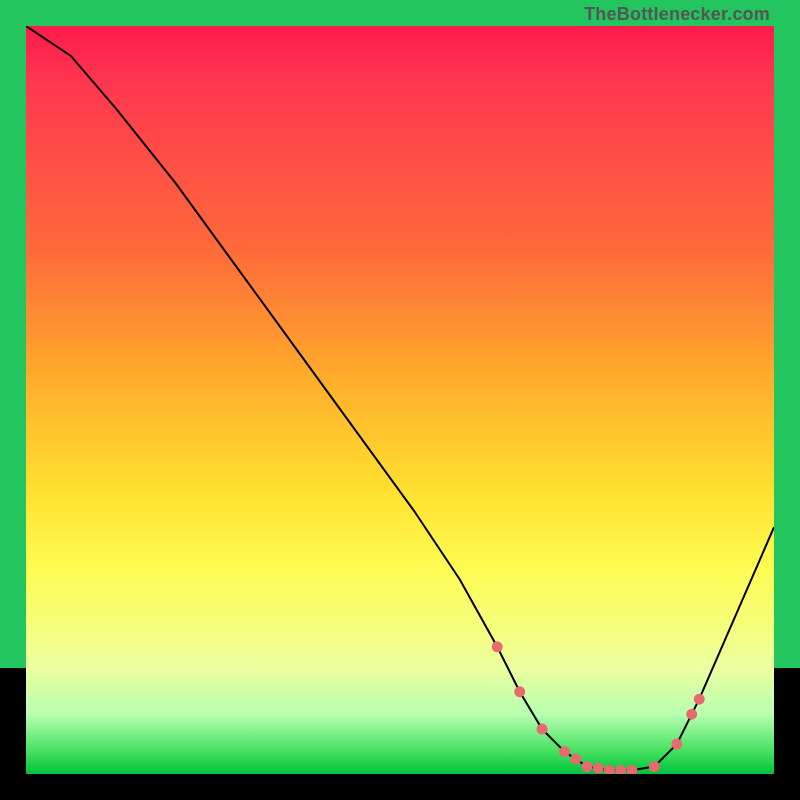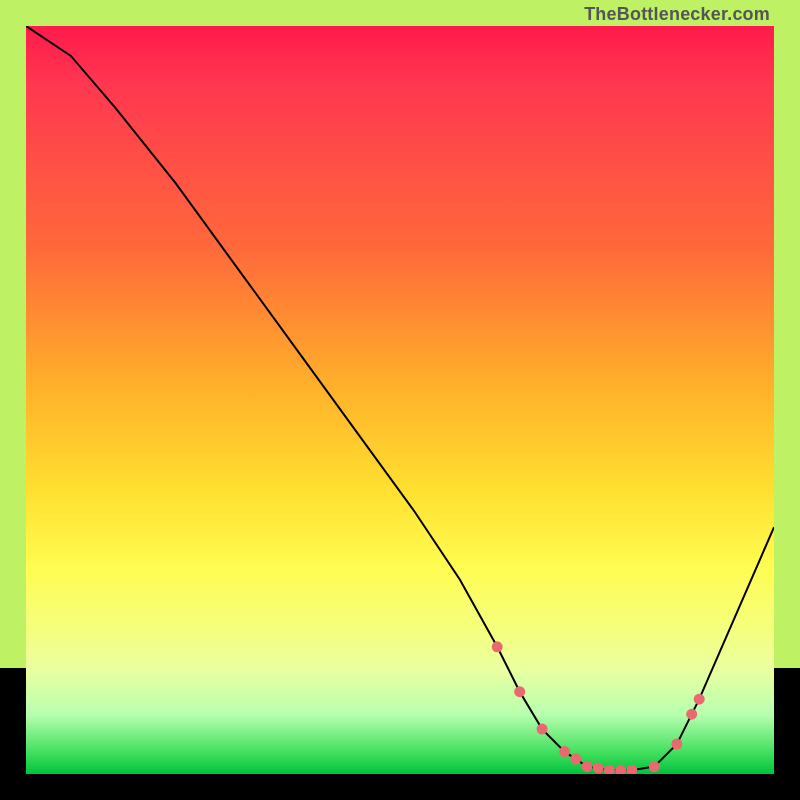--- a/index.html
+++ b/index.html
@@ -1,16 +1,16 @@
 <!DOCTYPE html>
 <html><head>
 <meta charset="utf-8">
 <style>
   html,body{margin:0;padding:0;background:#000;width:800px;height:800px;overflow:hidden;font-family:Arial,Helvetica,sans-serif}
-  .wrap{position:relative;width:800px;height:668px;background:#bef264}
+  .wrap{position:relative;width:800px;height:668px;background:#22c55e}
   
   .plot{position:absolute;left:26px;top:26px;width:748px;height:748px;
         background:linear-gradient(to bottom,
           #ff1a4b 0%,
           #ff3850 8%,
           #ff6a3a 30%,
           #ffb02a 48%,
           #ffe030 62%,
           #fffb50 72%,
           #f6ff7a 80%,

